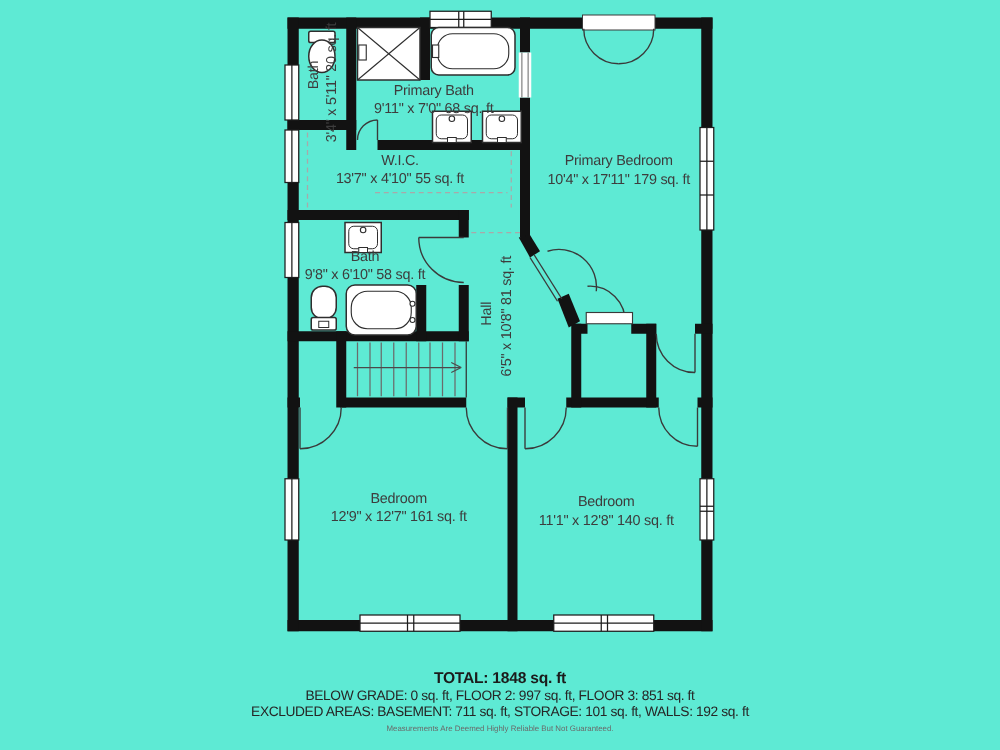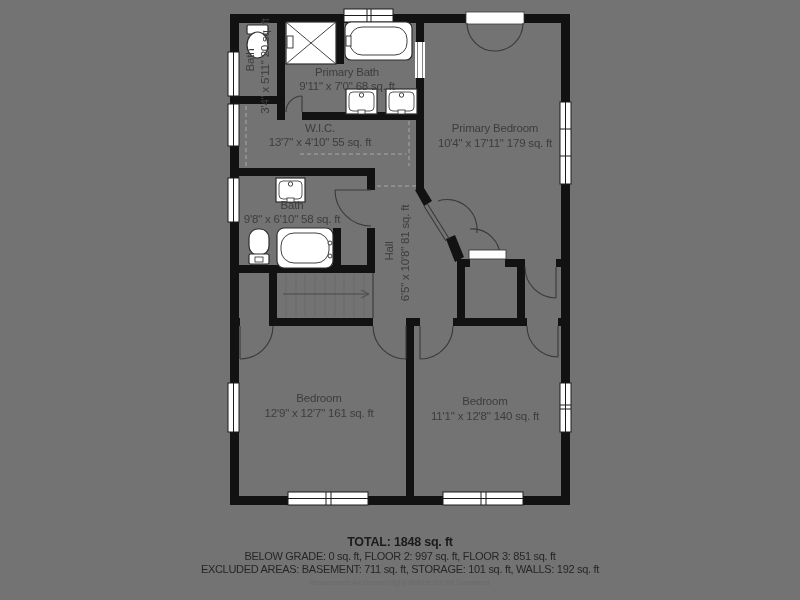--- a/index.html
+++ b/index.html
@@ -1,17 +1,17 @@
 <!DOCTYPE html>
 <html><head>
 <meta charset="utf-8">
 <style>
   html,body{margin:0;padding:0;background:#ffffff;}
   .page{
-    position:relative;width:800px;height:600px;background:#737373;overflow:hidden;
+    position:relative;width:800px;height:600px;background:#5eead4;overflow:hidden;
     font-family:"Liberation Sans","DejaVu Sans",sans-serif;
   }
   svg{position:absolute;left:0;top:0;}
   .room-name,.room-dims{font-size:11.5px;fill:#3d3d3d;letter-spacing:-0.2px;}
   .sum-bold{font-size:12.5px;font-weight:bold;fill:#1b1b1b;letter-spacing:-0.2px;}
   .sum{font-size:11px;fill:#262626;letter-spacing:-0.3px;}
   .disc{font-size:6.3px;fill:#6a6a6a;}
 </style>
 </head>
 <body>

